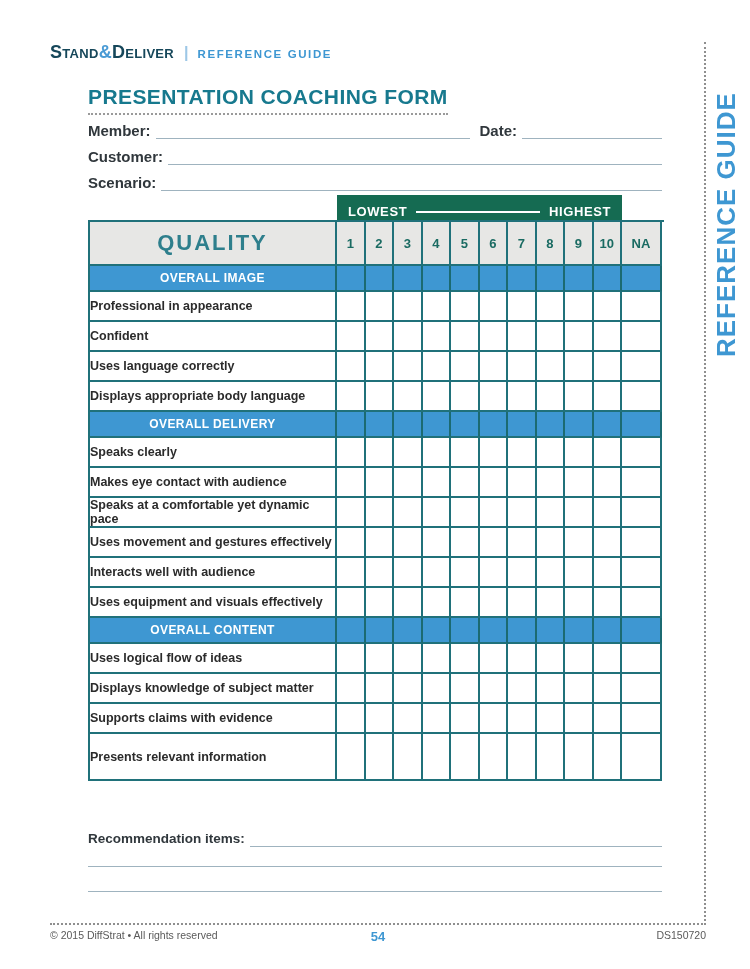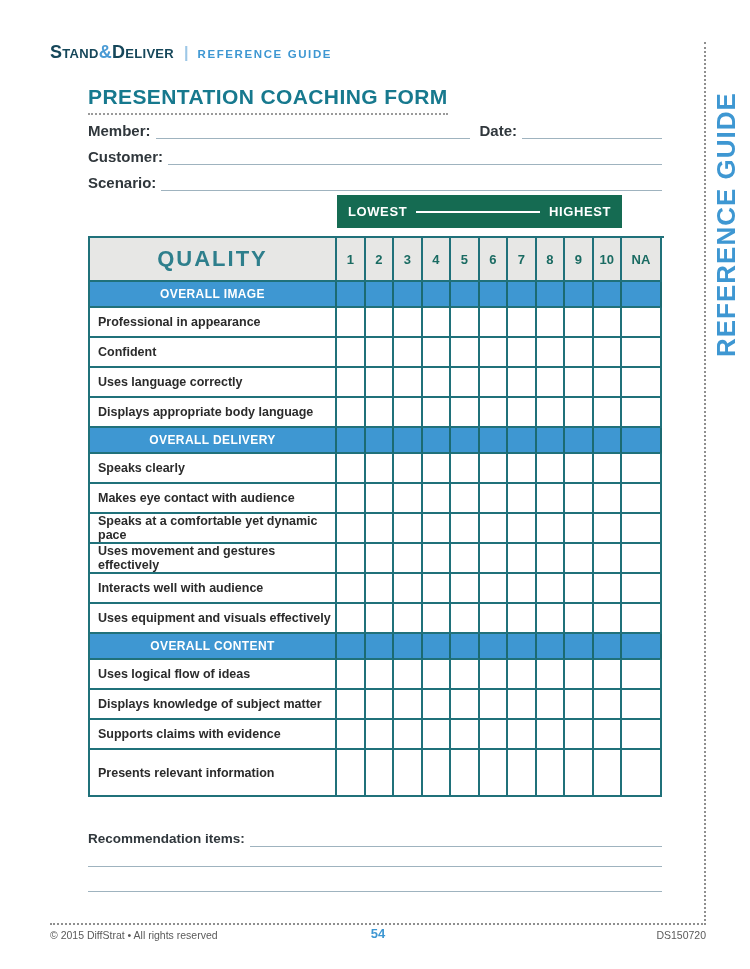--- a/index.html
+++ b/index.html
@@ -38,41 +38,41 @@
   .field-line.fixed { flex:0 0 140px; }
   .date-label { margin-left:9px; }
   
   .scale-bar {
     position:absolute; left:337px; top:195px; width:285px; height:33px;
     background:#156B52; color:#fff; display:flex; align-items:center;
     font-size:13px; font-weight:bold; letter-spacing:.6px; padding:0 11px;
   }
   .scale-line { flex:1; height:2px; background:#fff; margin:0 9px; }
   
-  .rtable { position:absolute; left:88px; top:236px; width:576px; border-top:2px solid #20717A; border-left:2px solid #20717A; }
+  .rtable { position:absolute; left:88px; top:220px; width:576px; border-top:2px solid #20717A; border-left:2px solid #20717A; }
   .t-row { display:grid; grid-template-columns:247px repeat(10, 28.5px) 40px; }
   .cell { border-right:2px solid #20717A; border-bottom:2px solid #20717A; display:flex; align-items:center; justify-content:center; }
   .t-header { height:44px; }
   .t-header .cell { background:#E7E7E5; }
   .quality { font-size:22px; font-weight:bold; color:#2E7F8C; letter-spacing:2px; }
   .num { font-size:13px; font-weight:bold; color:#1A6B62; }
   .t-section { height:26px; }
   .t-section .cell { background:#3E97D2; border-right-color:#1B6A71; }
   .section-title { color:#fff; font-size:12px; font-weight:bold; letter-spacing:.4px; }
   .t-item { height:30px; background:#fff; }
   .t-item.tall { height:47px; }
-  .item-label { justify-content:flex-start !important; padding-left:8px; font-size:12.5px; color:#2B2B2B; font-weight:bold; }
+  .item-label { justify-content:flex-start !important; font-size:12.5px; color:#2B2B2B; font-weight:bold; }
   
   .rec-row { position:absolute; left:88px; top:831px; width:574px; height:18px; display:flex; align-items:flex-start; font-size:13.5px; color:#30373c; font-weight:bold; }
   .rec-line { position:absolute; left:88px; width:574px; border-bottom:1.5px solid #9FB3BF; }
   .rec-line.l2 { top:866px; }
   .rec-line.l3 { top:891px; }
   
   .footer-rule { position:absolute; left:50px; top:923px; width:656px; border-top:2px dotted #8f8f8f; }
-  .footer { position:absolute; left:50px; top:929px; width:656px; display:flex; justify-content:space-between; align-items:flex-end; font-size:10.5px; color:#5a5a5a; }
+  .footer { position:absolute; left:50px; top:929px; width:656px; display:flex; justify-content:space-between; align-items:flex-start; font-size:10.5px; color:#5a5a5a; }
   .page-num { position:absolute; left:50%; transform:translateX(-50%); color:#3E97D2; font-weight:bold; font-size:13px; }
 </style>
 </head>
 <body>
 
 <div class="page">
 
   <div class="brand">
     <span class="brand-main"><span>Stand</span><span class="amp">&amp;</span><span>Deliver</span></span>
     <span class="brand-divider">|</span>

